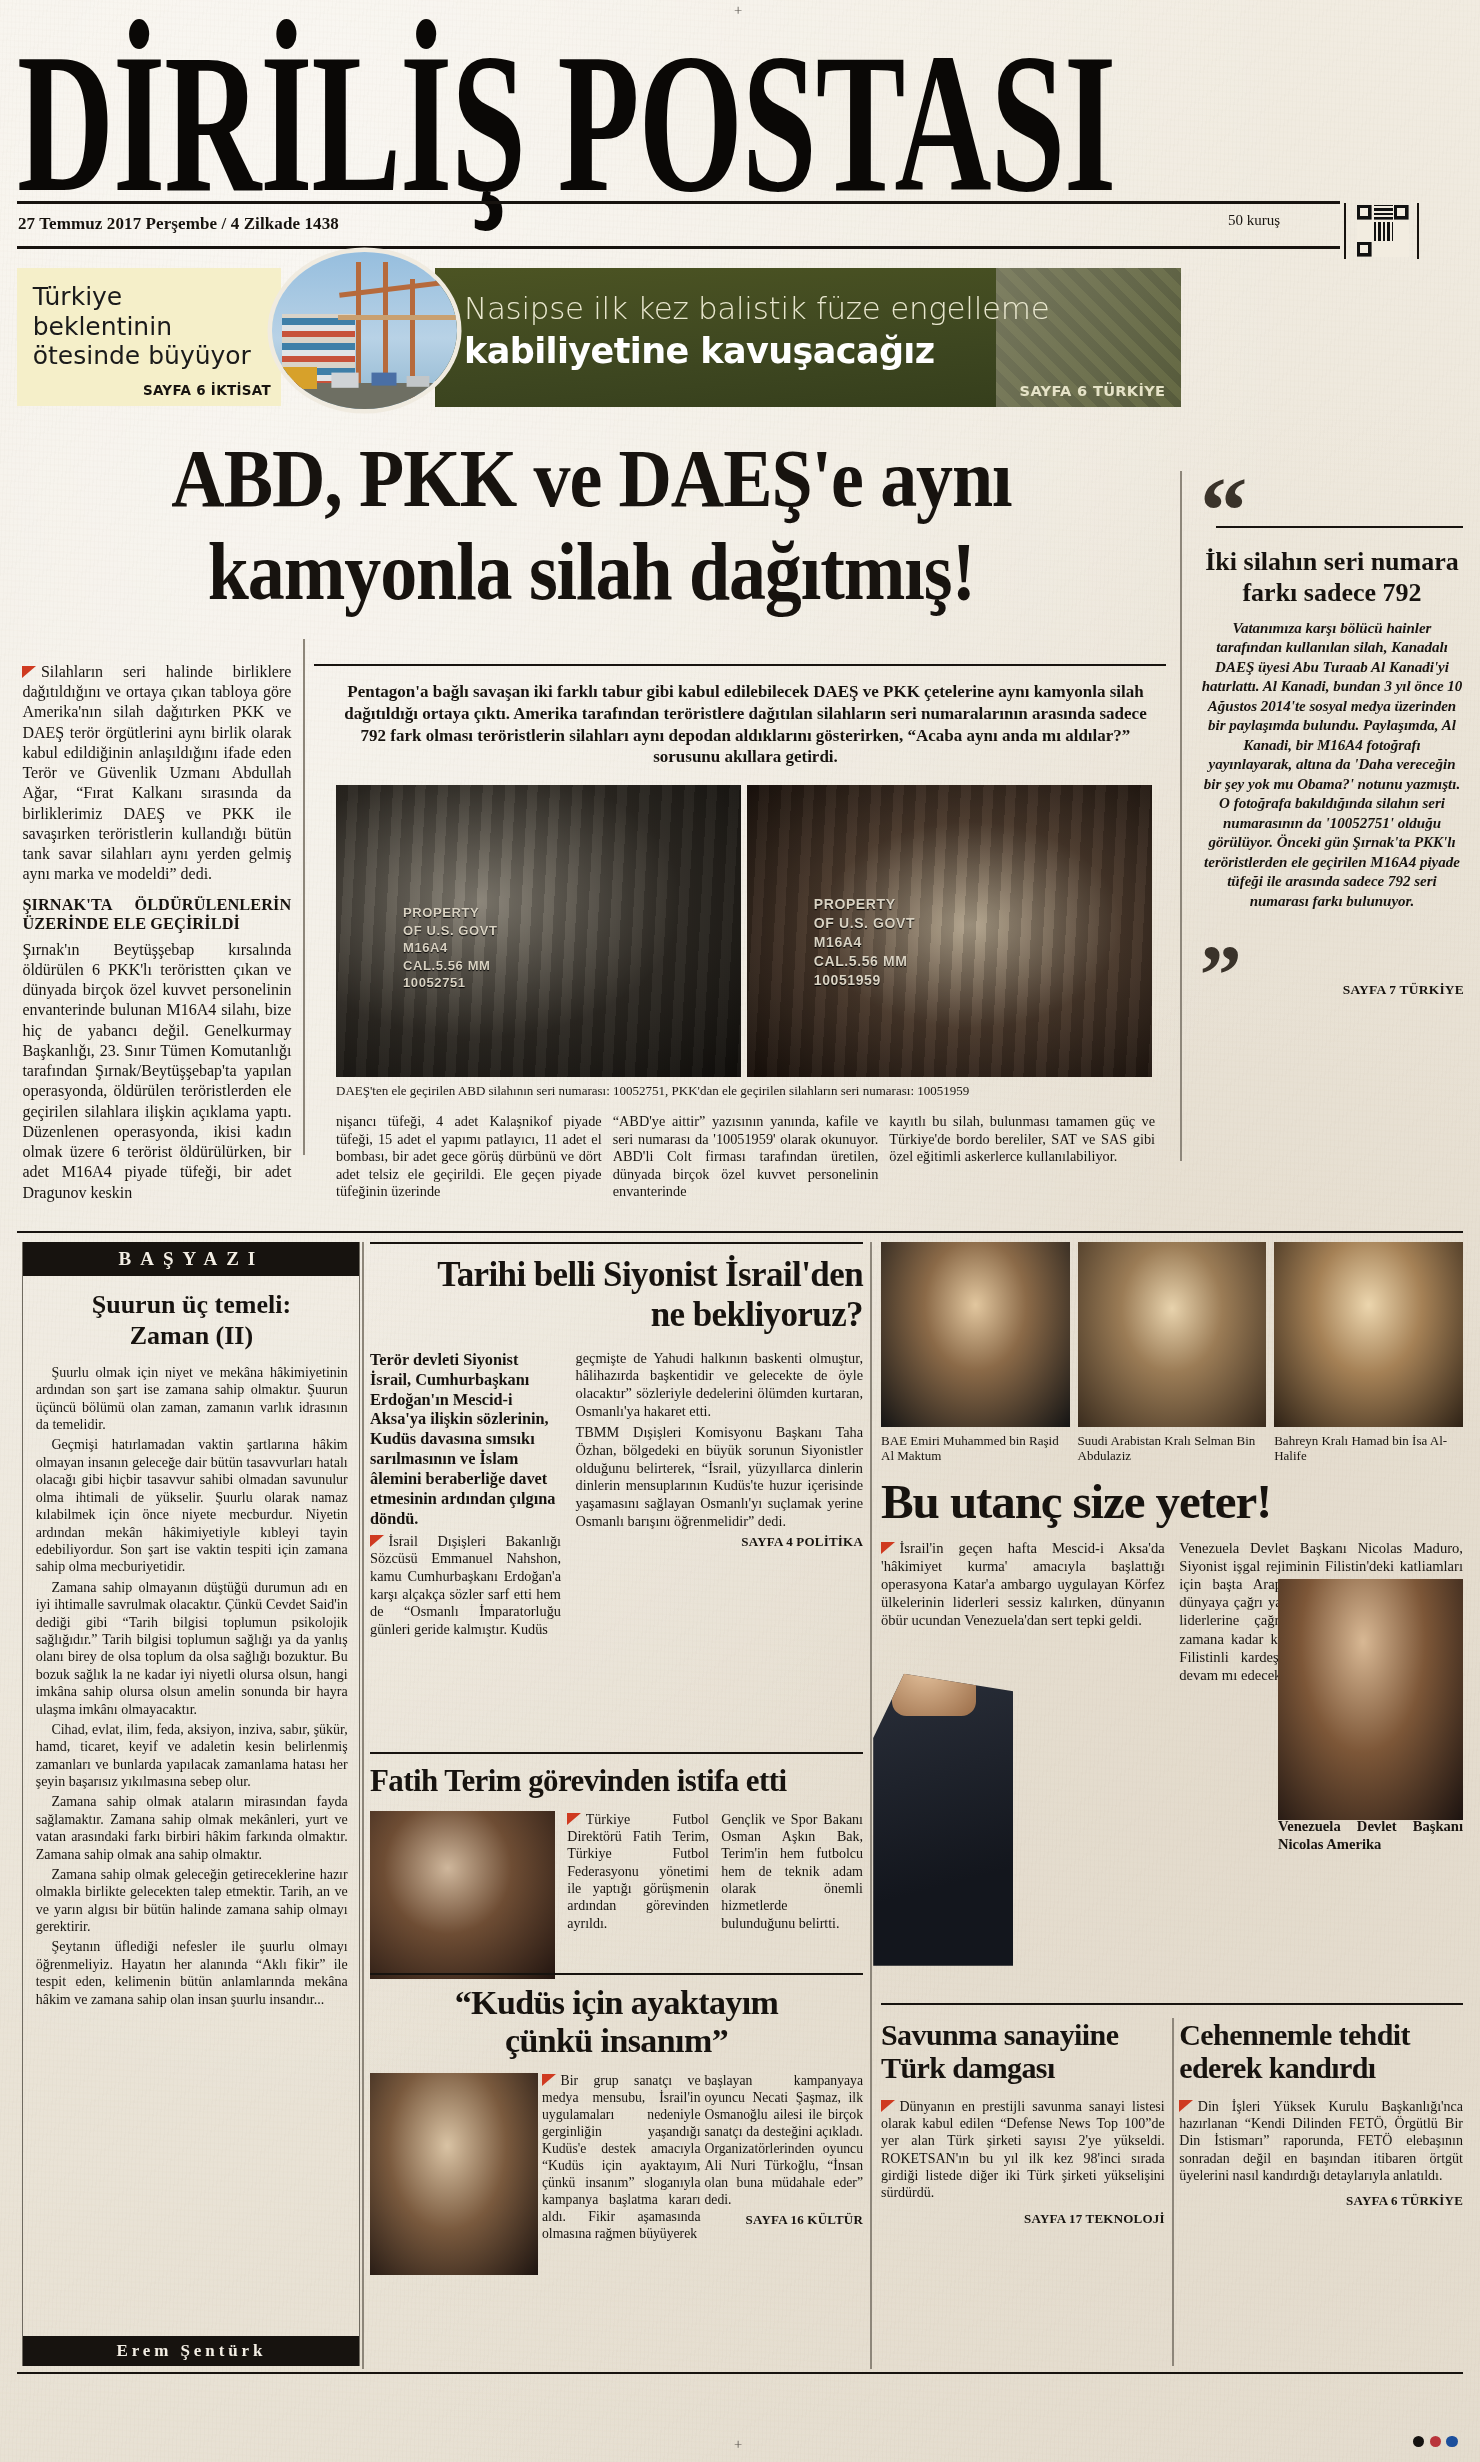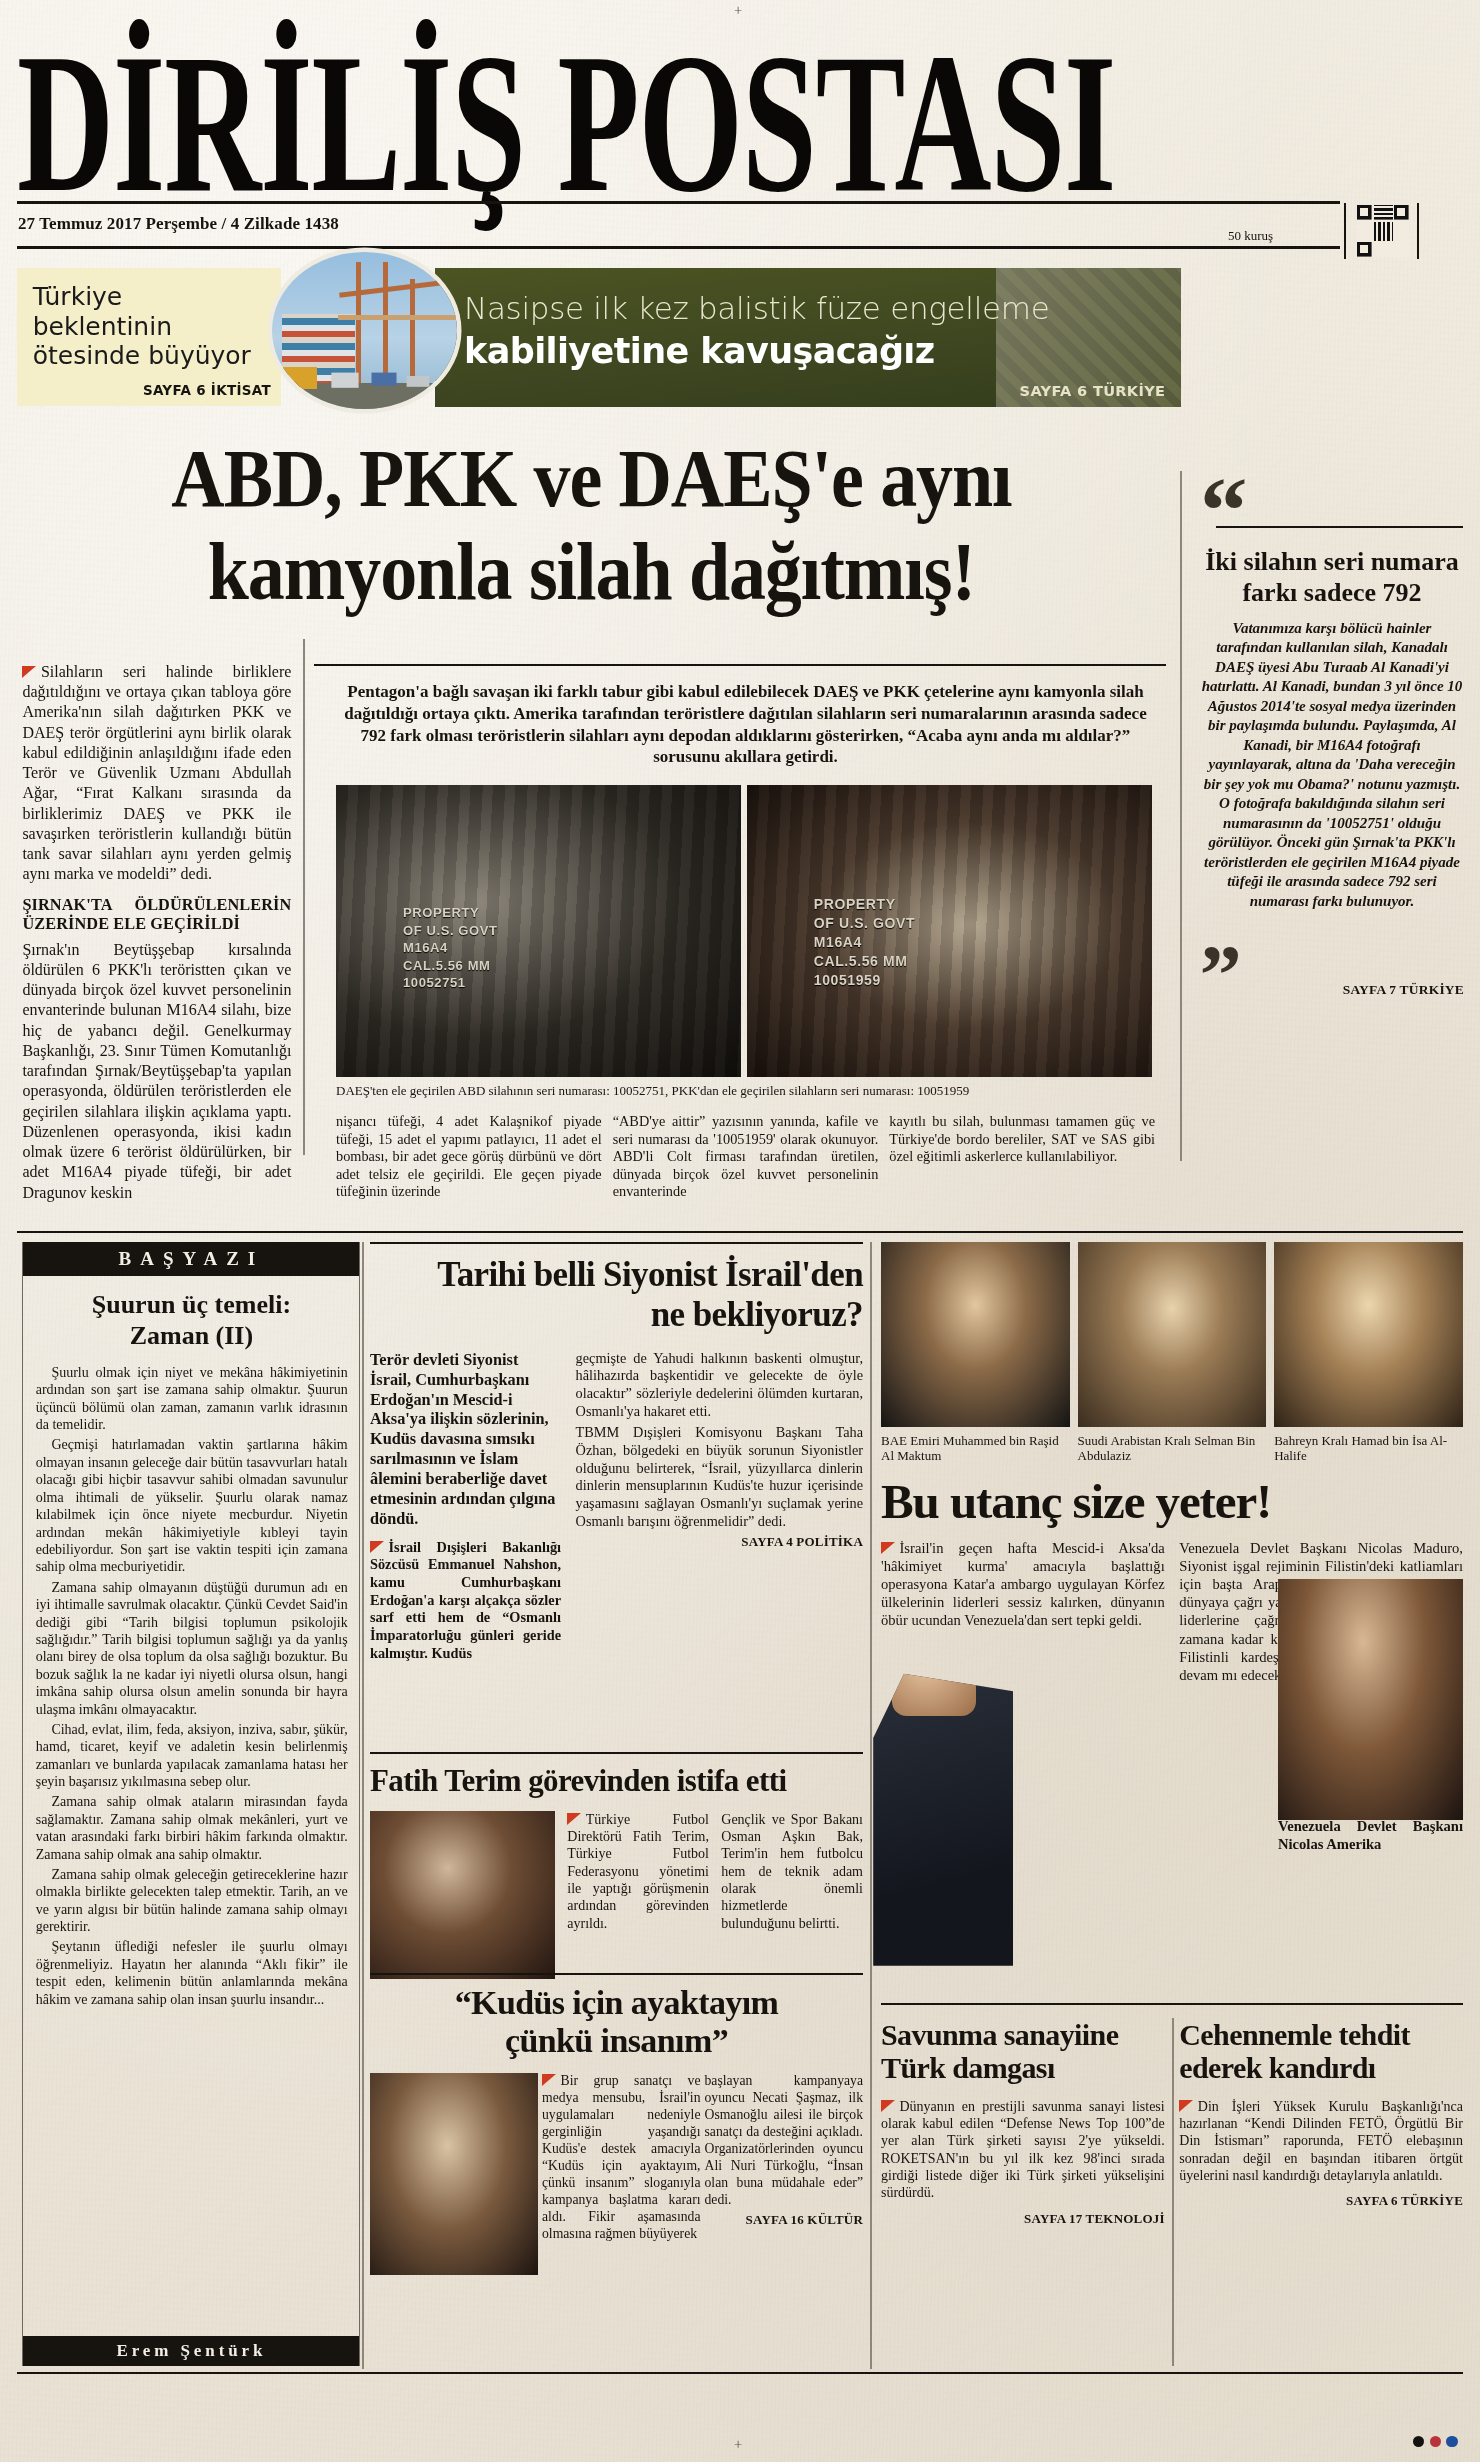--- a/index.html
+++ b/index.html
@@ -32,21 +32,21 @@
     font-weight:bold;
     font-size:140px;
     letter-spacing:-1.1px;
     line-height:1;
     transform:scaleY(1.42) scaleX(.96);
     transform-origin:left top;
     white-space:nowrap;
     color:#0a0806;
   }
   .dateline{position:absolute;left:18px;top:214px;font-size:17px;font-weight:bold;letter-spacing:0.1px;}
-  .price{position:absolute;left:1228px;top:212px;font-size:13px;margin-top:16px;}
+  .price{position:absolute;left:1228px;top:212px;font-size:15px;}
   .rule-top{position:absolute;left:17px;top:201px;width:1323px;height:2.8px;background:#17130f;}
   .rule-top2{position:absolute;left:17px;top:246px;width:1323px;height:2.8px;background:#17130f;}
   .qr{position:absolute;left:1357px;top:205px;width:52px;height:52px;
       background:
         linear-gradient(#111,#111) 0 0/14.6px 14.6px no-repeat,
         linear-gradient(#111,#111) 37px 0/14.6px 14.6px no-repeat,
         linear-gradient(#111,#111) 0 37px/14.6px 14.6px no-repeat,
         repeating-linear-gradient(90deg,#111 0 2.2px,#f2ece0 2.2px 4.5px) 17px 17px/19px 19px no-repeat,
         repeating-linear-gradient(0deg,#111 0 2.2px,#f2ece0 2.2px 4.5px) 17px 0/19px 14.6px no-repeat,
         #f2ece0;}
@@ -341,21 +341,21 @@
 
   <div class="midcol">
     <div class="mid-rule"></div>
     <div class="mid-head">
       <div>Tarihi belli Siyonist İsrail'den</div>
       <div>ne bekliyoruz?</div>
     </div>
     <div class="mid-two">
       <div class="lft">
         <div class="kicker">Terör devleti Siyonist İsrail, Cumhurbaşkanı Erdoğan'ın Mescid-i Aksa'ya ilişkin sözlerinin, Kudüs davasına sımsıkı sarılmasının ve İslam âlemini beraberliğe davet etmesinin ardından çılgına döndü.</div>
-        <div class="mid-body" style="margin-top:10px;font-weight:bold;">
+        <div class="mid-body" style="margin-top:4px;">
           <p><span class="tri"></span><span>İsrail Dışişleri Bakanlığı Sözcüsü Emmanuel Nahshon, kamu Cumhurbaşkanı Erdoğan'a karşı alçakça sözler sarf etti hem de “Osmanlı İmparatorluğu günleri geride kalmıştır. Kudüs</span></p>
         </div>
       </div>
       <div class="rgt">
         <div class="mid-body">
           <p>geçmişte de Yahudi halkının baskenti olmuştur, hâlihazırda başkentidir ve gelecekte de öyle olacaktır” sözleriyle dedelerini ölümden kurtaran, Osmanlı'ya hakaret etti.</p>
           <p>TBMM Dışişleri Komisyonu Başkanı Taha Özhan, bölgedeki en büyük sorunun Siyonistler olduğunu belirterek, “İsrail, yüzyıllarca dinlerin dinlerin mensuplarının Kudüs'te huzur içerisinde yaşamasını sağlayan Osmanlı'yı suçlamak yerine Osmanlı barışını öğrenmelidir” dedi.</p>
         </div>
         <div class="pg-ref">SAYFA 4 POLİTİKA</div>
       </div>

